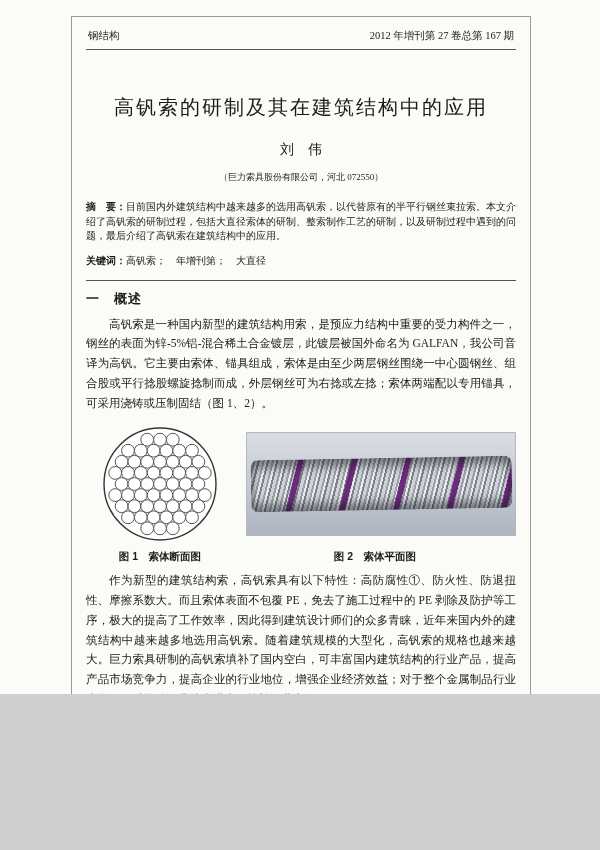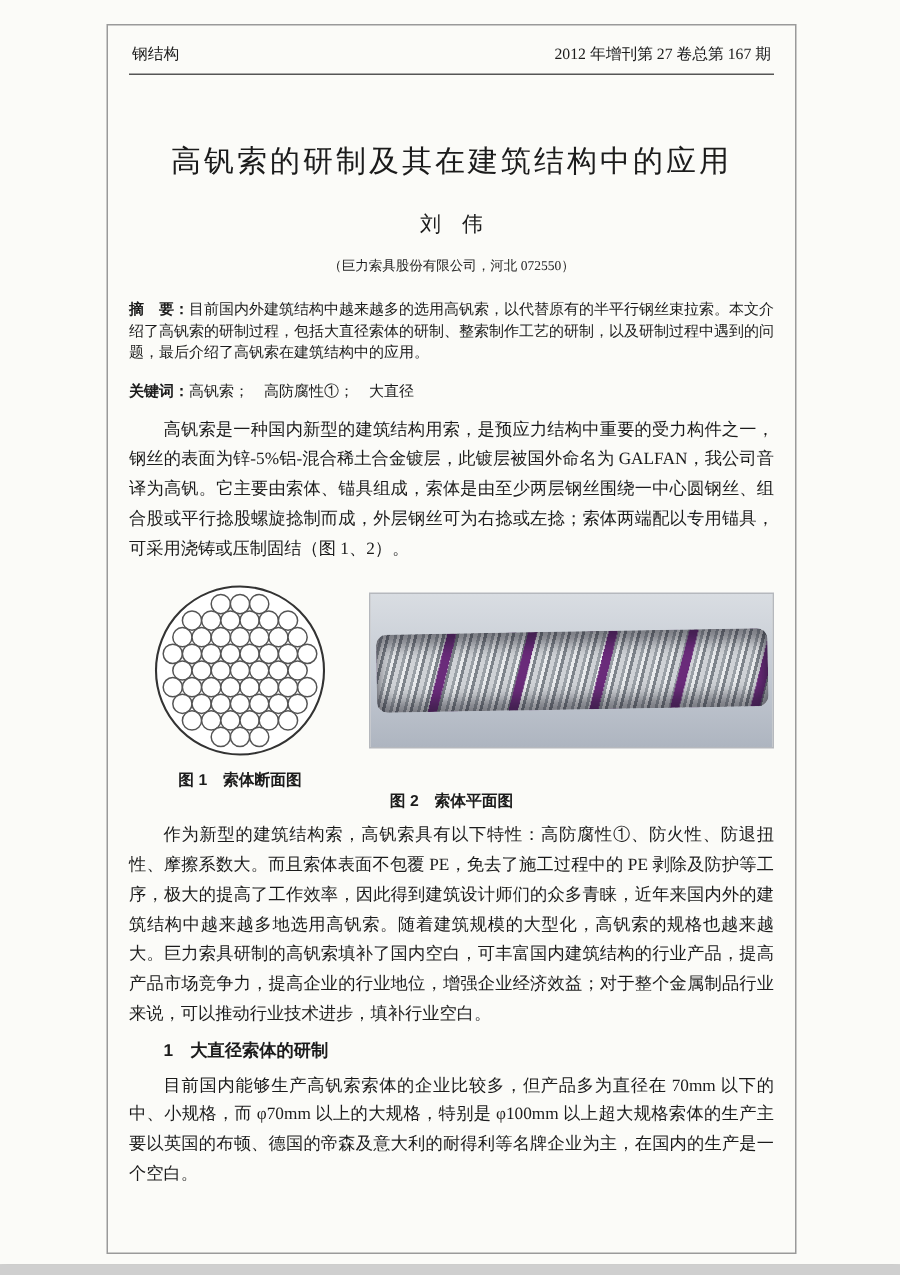--- a/index.html
+++ b/index.html
@@ -1,17 +1,17 @@
 <!DOCTYPE html>
 <html style="--accent: #6a2b7a;"><head>
 <meta charset="utf-8">
 <style>
   html,body{margin:0;padding:0;background:#cfcfcf;}
   .page{
-    width:600px;height:843px;margin:0 auto;background:#fbfbf8;position:relative;
+    width:600px;height:694px;margin:0 auto;background:#fbfbf8;position:relative;
     font-family:"Liberation Serif","DejaVu Serif",serif;color:#1b1b1b;box-sizing:border-box;
     box-shadow:0 0 6px rgba(0,0,0,.3);
   }
   .frame{
     position:absolute;left:71px;top:16px;width:460px;height:820px;
     border:1px solid #9a9a9a;box-sizing:border-box;padding:10px 14px 8px;
   }
   .header-row{
     display:flex;justify-content:space-between;align-items:flex-end;
     font-size:10.5px;padding:2px 2px 6px;border-bottom:1px solid #555;
@@ -48,21 +48,21 @@
     border:1px solid #b5b8bd;box-sizing:border-box;
   }
   .cable{
     position:absolute;left:1.5%;right:1%;top:25px;height:52px;border-radius:7px;
     background:
       repeating-linear-gradient(105deg, rgba(0,0,0,0) 0 46px, var(--accent,#6a2b7a) 46px 52px),
       repeating-linear-gradient(105deg,#cfd2d6 0 3px,#9aa0a6 3px 5px,#e9ebed 5px 7px,#7d838a 7px 9px);
     box-shadow:inset 0 8px 9px rgba(20,20,30,.45), inset 0 -8px 9px rgba(20,20,30,.45);
     transform:rotate(-1deg);
   }
-  .cap-row{display:flex;gap:0;margin-top:7px;flex-direction:column;}
+  .cap-row{display:flex;gap:0;margin-top:7px;}
   .cap1{width:148px;text-align:center;}
   .cap2{flex:1;text-align:center;}
   .cap{font-family:"Liberation Sans","DejaVu Sans",sans-serif;font-weight:bold;font-size:10.5px;}
   .page-number{
     position:absolute;bottom:7px;left:0;right:0;text-align:center;font-size:11px;
   }
 </style>
 </head>
 <body>
 
@@ -75,22 +75,23 @@
     </div>
 
     <div class="title">高钒索的研制及其在建筑结构中的应用</div>
 
     <div class="author">刘　伟</div>
 
     <div class="affiliation">（巨力索具股份有限公司，河北 072550）</div>
 
     <p class="abstract"><b>摘　要：</b><span>目前国内外建筑结构中越来越多的选用高钒索，以代替原有的半平行钢丝束拉索。本文介绍了高钒索的研制过程，包括大直径索体的研制、整索制作工艺的研制，以及研制过程中遇到的问题，最后介绍了高钒索在建筑结构中的应用。</span></p>
 
-    <p class="keywords"><b>关键词：</b><span>高钒索；　高防腐性①；　大直径</span></p>
+    <p class="keywords"><b>关键词：</b><span>高钒索；　年增刊第；　大直径</span></p>
 
+    <div class="sec-head">一　概述</div>
 
     <p class="para">高钒索是一种国内新型的建筑结构用索，是预应力结构中重要的受力构件之一，钢丝的表面为锌-5%铝-混合稀土合金镀层，此镀层被国外命名为 GALFAN，我公司音译为高钒。它主要由索体、锚具组成，索体是由至少两层钢丝围绕一中心圆钢丝、组合股或平行捻股螺旋捻制而成，外层钢丝可为右捻或左捻；索体两端配以专用锚具，可采用浇铸或压制固结（图 1、2）。</p>
 
     <div class="figs">
       <div class="fig1-box">
         <svg width="118" height="118" viewBox="0 0 118 118">
             <circle class="outer" cx="59" cy="59" r="56"></circle>
             <circle cx="46.2" cy="14.7" r="6.4"></circle>
             <circle cx="59.0" cy="14.7" r="6.4"></circle>
             <circle cx="71.8" cy="14.7" r="6.4"></circle>

